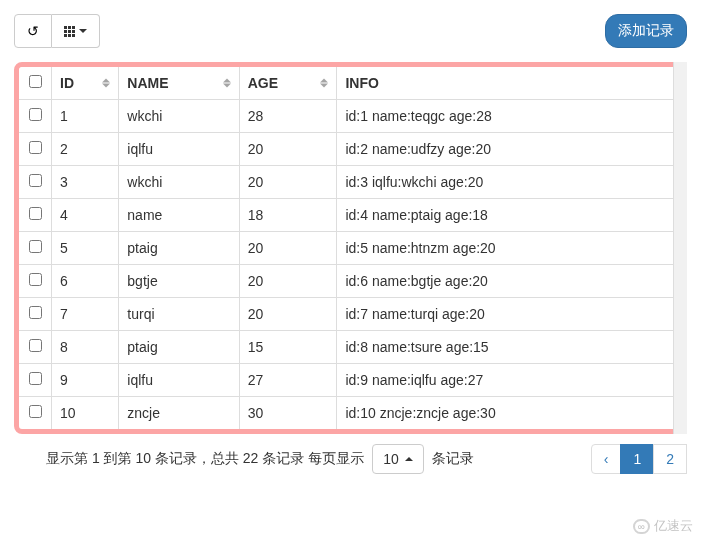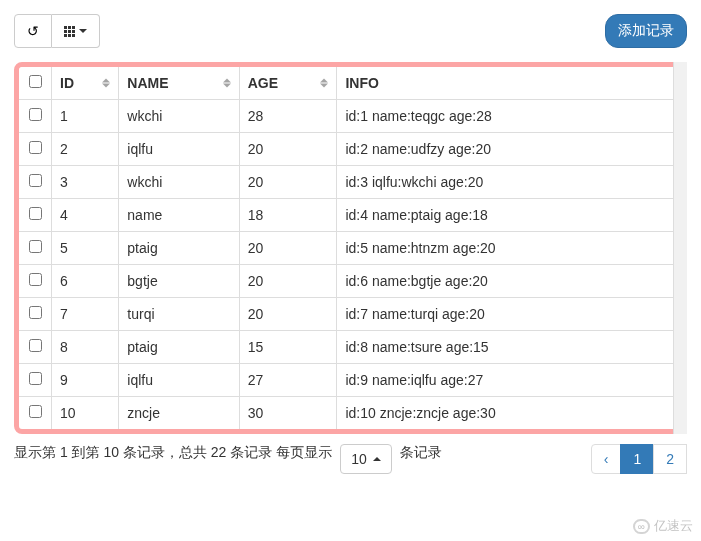--- a/index.html
+++ b/index.html
@@ -16,21 +16,21 @@
     table { width: 100%; border-collapse: separate; border-spacing: 0; border: 5px solid #fca5a5; border-radius: 8px; }
     th, td { padding: 8px; border-top: 1px solid #ddd; border-left: 1px solid #ddd; text-align: left; font-size: 14px; }
     th:first-child, td:first-child { border-left: 0; width: 32px; text-align: center; }
     thead th { border-top: 0; background: #fff; font-weight: bold; color: #333; position: relative; }
     thead th:first-child { border-top-left-radius: 4px; }
     thead th:last-child { border-top-right-radius: 4px; }
     .sort-arrows { position: absolute; right: 8px; top: 50%; transform: translateY(-50%); display: flex; flex-direction: column; gap: 1px; opacity: 0.35; }
     .arrow-up, .arrow-down { width: 0; height: 0; border-left: 4px solid transparent; border-right: 4px solid transparent; }
     .arrow-up { border-bottom: 4px solid #000; }
     .arrow-down { border-top: 4px solid #000; }
-    .footer { display: flex; align-items: flex-start; margin-top: 10px; font-size: 14px; color: #333; }
+    .footer { display: flex; align-items: center; margin-top: 10px; font-size: 14px; color: #333; margin-left: 32px; }
     .page-size { display: inline-flex; align-items: center; border: 1px solid #ccc; border-radius: 4px; padding: 6px 10px; margin: 0 8px; cursor: pointer; background: #fff; }
     .page-size .caret-up { margin-left: 6px; width: 0; height: 0; border-left: 4px solid transparent; border-right: 4px solid transparent; border-bottom: 4px solid #333; }
     .pagination { display: flex; margin-left: auto; }
     .page-btn { border: 1px solid #ddd; padding: 6px 12px; margin-left: -1px; cursor: pointer; background: #fff; color: #337ab7; }
     .page-btn:first-child { border-top-left-radius: 4px; border-bottom-left-radius: 4px; }
     .page-btn.active { background: #337ab7; color: #fff; border-color: #337ab7; }
     .table-scroll { position: relative; }
     .scrollbar-stub { position: absolute; right: 0; top: 0; bottom: 0; width: 14px; background: #f1f1f1; border-left: 1px solid #ddd; }
     .refresh-glyph { display: inline-block; transform: scaleX(-1); font-size: 14px; }
     .grid-glyph { display: inline-grid; grid-template-columns: repeat(3, 3px); grid-template-rows: repeat(3, 3px); gap: 1px; }

